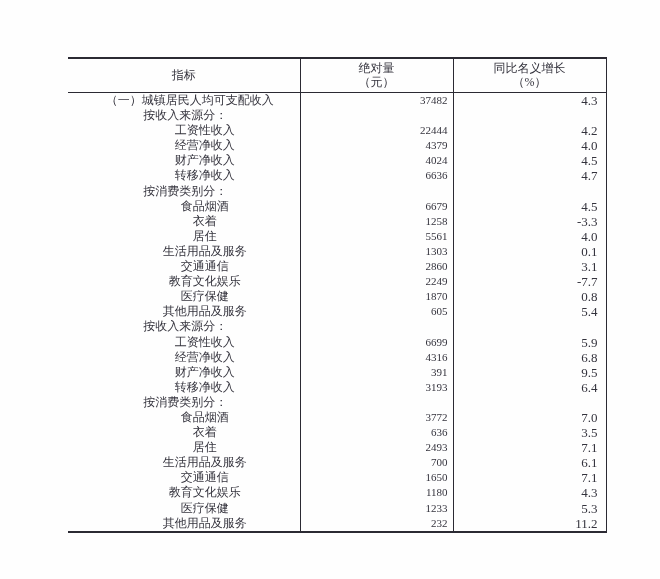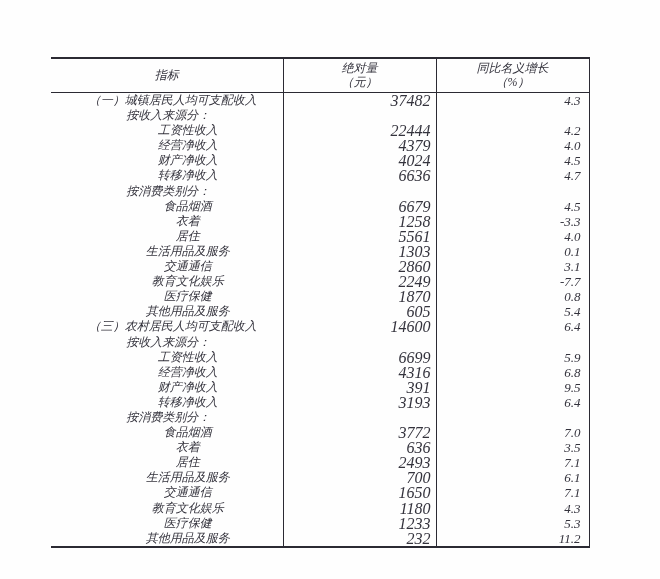--- a/index.html
+++ b/index.html
@@ -24,24 +24,23 @@
     left: 0;
     width: 660px;
     text-align: center;
     font-size: 15px;
     font-weight: bold;
     color: #201f2b;
     letter-spacing: 0.5px;
   }
   .table-wrap {
     position: absolute;
-    left: 51px;
+    left: 68px;
     top: 57px;
     width: 538px;
-    font-style: italic;
   }
   table.stat-table {
     width: 538px;
     border-collapse: collapse;
     table-layout: fixed;
     border-top: 2px solid #2b2a33;
     border-bottom: 2.5px solid #2b2a33;
   }
   col.c-ind { width: 232px; }
   col.c-abs { width: 153px; }
@@ -72,21 +71,21 @@
     overflow: hidden;
     color: #34333d;
   }
   td.cell-indicator { text-align: center; }
   td.cell-indicator.lvl-section { padding-left: 12px; }
   td.cell-indicator.lvl-group   { padding-left: 3px; }
   td.cell-indicator.lvl-item    { padding-left: 42px; }
   td.cell-absolute {
     text-align: right;
     padding-right: 5px;
-    font-size: 16px;
+    font-size: 11px;
     padding-left: 40px;
   }
   td.cell-growth {
     text-align: right;
     padding-right: 8px;
     font-size: 13px;
   }
 </style>
 </head>
 <body>
@@ -186,25 +185,20 @@
             <td class="cell-indicator lvl-item">医疗保健</td>
             <td class="cell-absolute">1870</td>
             <td class="cell-growth">0.8</td>
           </tr>
           <tr>
             <td class="cell-indicator lvl-item">其他用品及服务</td>
             <td class="cell-absolute">605</td>
             <td class="cell-growth">5.4</td>
           </tr>
           <tr>
-            <td class="cell-indicator lvl-section">（三）农村居民人均可支配收入</td>
-            <td class="cell-absolute">14600</td>
-            <td class="cell-growth">6.4</td>
-          </tr>
-          <tr>
             <td class="cell-indicator lvl-group">按收入来源分：</td>
             <td class="cell-absolute"></td>
             <td class="cell-growth"></td>
           </tr>
           <tr>
             <td class="cell-indicator lvl-item">工资性收入</td>
             <td class="cell-absolute">6699</td>
             <td class="cell-growth">5.9</td>
           </tr>
           <tr>

